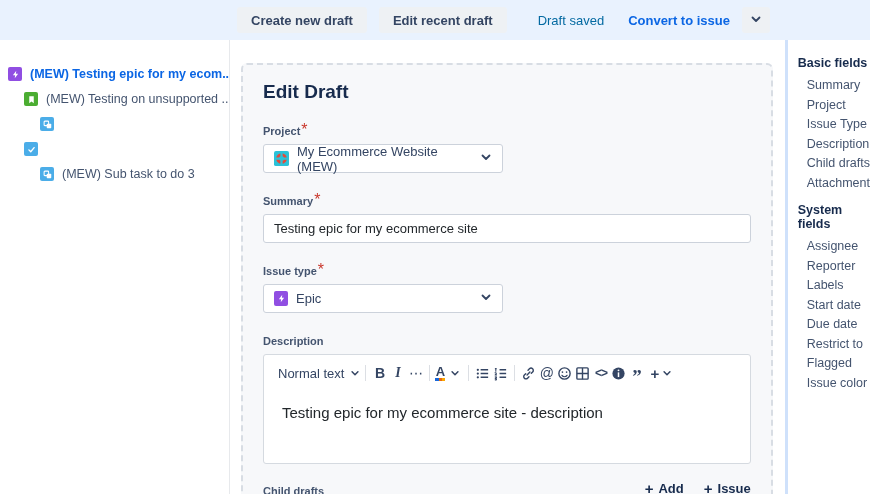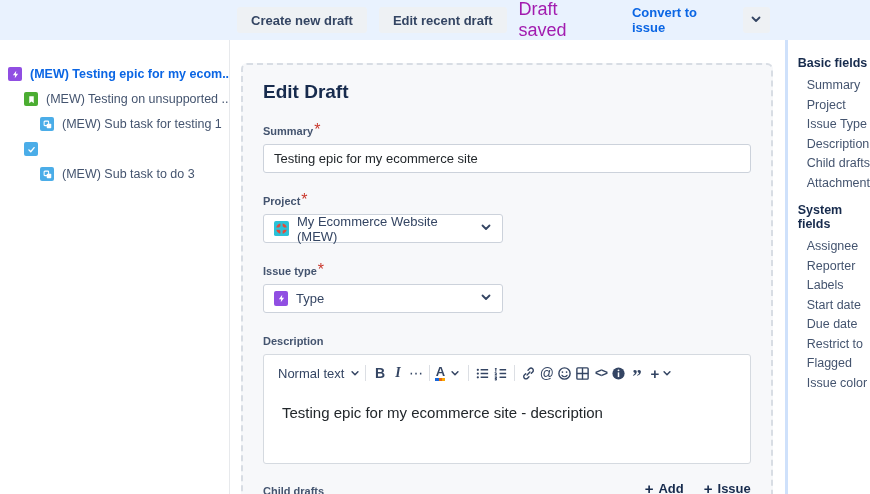--- a/index.html
+++ b/index.html
@@ -6,21 +6,21 @@
   html,body { width:870px; height:494px; overflow:hidden; background:#fff;
     font-family:"Liberation Sans", sans-serif; color:#172B4D; }
 
   
   .topbar { height:40px; background:#E9F2FE; display:flex; align-items:center;
     padding-left:237px; padding-right:100px; }
   .tb-btn { background:#EEF1F4; border:none; border-radius:3px; height:26px;
     padding:0 14px; font-family:inherit; font-size:13px; font-weight:700; color:#344563;
     margin-right:12px; cursor:pointer; white-space:nowrap; }
   .tb-right { margin-left:auto; display:flex; align-items:center; gap:24px; }
-  .tb-status { font-size:18px; color:#a21caf; }
+  .tb-status { font-size:13px; color:#0369a1; }
   .tb-convert { font-size:13px; font-weight:700; color:#0B66E4; text-decoration:none; }
   .tb-chevbtn { background:#EEF1F4; border:none; border-radius:3px; width:28px; height:26px;
     display:flex; align-items:center; justify-content:center; cursor:pointer; margin-left:-12px; }
 
   
   .content { display:flex; height:454px; }
   .sidebar { width:230px; border-right:1px solid #E7E9EC; padding-top:22px; }
   .main { width:560px; border-right:3px solid #CFE1FB; }
   .rightpanel { flex:1; padding:16px 0 0 10px; }
 
@@ -121,21 +121,20 @@
       <span>(MEW) Testing on unsupported ...</span>
     </div>
 
     <div class="tree-item lvl2">
       <span class="type-icon" style="background:#4BADE8">
         <svg width="9" height="9" viewBox="0 0 12 12">
             <rect x="1.5" y="1.5" width="6" height="6" rx="1" fill="none" stroke="#fff" stroke-width="1.4"></rect>
             <rect x="5" y="5" width="6" height="6" rx="1" fill="#fff"></rect>
           </svg>
       </span>
-      <span>(MEW) Sub task for testing 1</span>
     </div>
 
     <div class="tree-item lvl1">
       <span class="type-icon" style="background:#4BADE8">
         <svg width="9" height="9" viewBox="0 0 12 12">
             <path d="M2.5 6.5 L5 9 L9.5 3.5" fill="none" stroke="#fff" stroke-width="1.8" stroke-linecap="round" stroke-linejoin="round"></path>
           </svg>
       </span>
     </div>
 
@@ -147,25 +146,20 @@
           </svg>
       </span>
       <span>(MEW) Sub task to do 3</span>
     </div>
 
   </div>
 
   <div class="main">
     <div class="card">
       <div class="card-title">Edit Draft</div>
-
-      <div class="fld">
-        <span class="fld-label">Summary</span><span class="req">*</span>
-        <input class="text-input" value="Testing epic for my ecommerce site" style="">
-      </div>
 
       <div class="fld">
         <span class="fld-label">Project</span><span class="req">*</span>
         <div class="select">
           <span style="display:inline-flex">
             <svg width="15" height="15" viewBox="0 0 16 16">
                 <rect width="16" height="16" rx="2" fill="#2BC2D8"></rect>
                 <circle cx="8" cy="8" r="4.2" fill="none" stroke="#E5493A" stroke-width="3"></circle>
                 <path d="M8 2 v4 M8 10 v4 M2 8 h4 M10 8 h4" stroke="#2BC2D8" stroke-width="2.4"></path>
               </svg>
@@ -174,28 +168,33 @@
           <span class="spacer"></span>
           <span>
             <svg width="12" height="12" viewBox="0 0 12 12">
                 <path d="M2.5 4.5 L6 8 L9.5 4.5" fill="none" stroke="#344563" stroke-width="1.8" stroke-linecap="round" stroke-linejoin="round"></path>
               </svg>
           </span>
         </div>
       </div>
 
       <div class="fld">
+        <span class="fld-label">Summary</span><span class="req">*</span>
+        <input class="text-input" value="Testing epic for my ecommerce site" style="">
+      </div>
+
+      <div class="fld">
         <span class="fld-label">Issue type</span><span class="req">*</span>
         <div class="select">
           <span class="type-icon" style="background:#904EE2;width:15px;height:15px;margin:0">
             <svg width="9" height="9" viewBox="0 0 12 12">
                 <path d="M7 1 L2.5 7 H5.5 L5 11 L9.5 5 H6.5 Z" fill="#fff"></path>
               </svg>
           </span>
-          <span>Type</span>
+          <span>Epic</span>
           <span class="spacer"></span>
           <span>
             <svg width="12" height="12" viewBox="0 0 12 12">
                 <path d="M2.5 4.5 L6 8 L9.5 4.5" fill="none" stroke="#344563" stroke-width="1.8" stroke-linecap="round" stroke-linejoin="round"></path>
               </svg>
           </span>
         </div>
       </div>
 
       <div class="fld">

